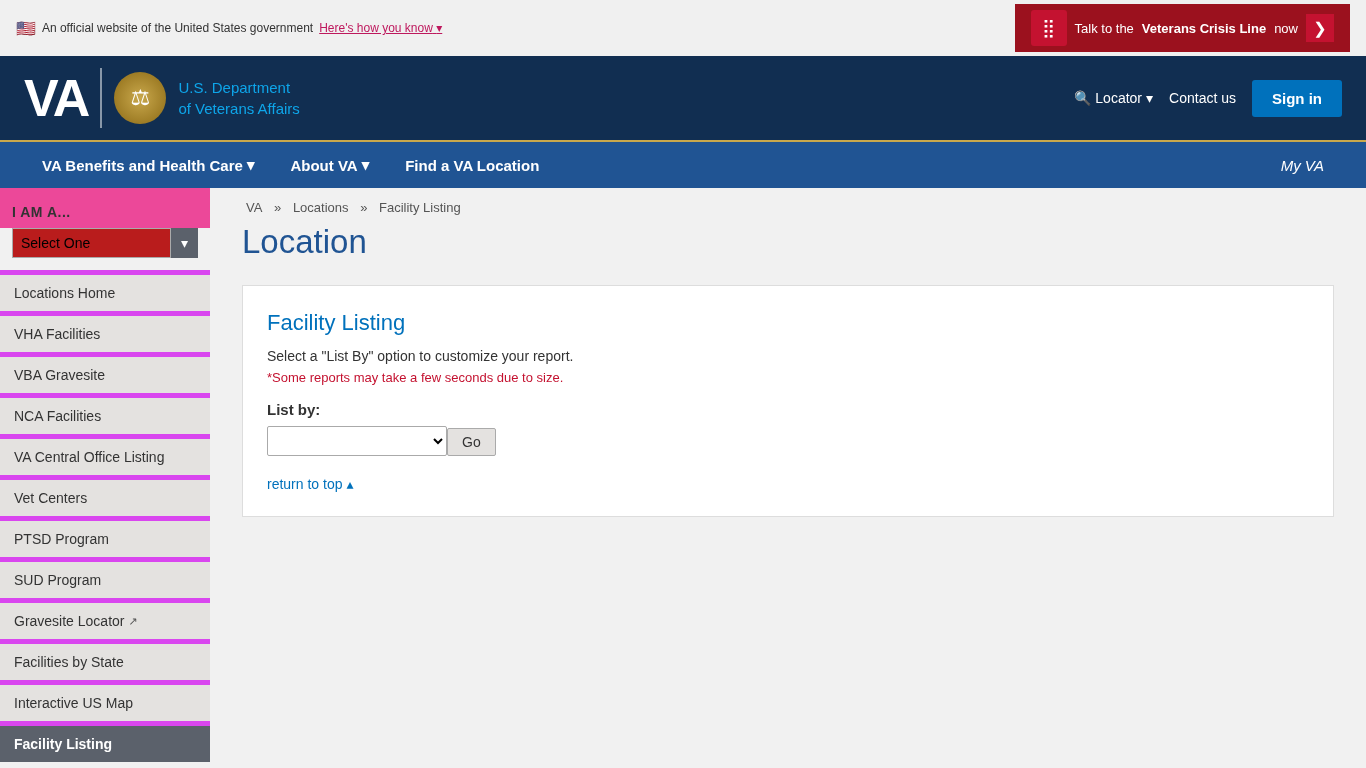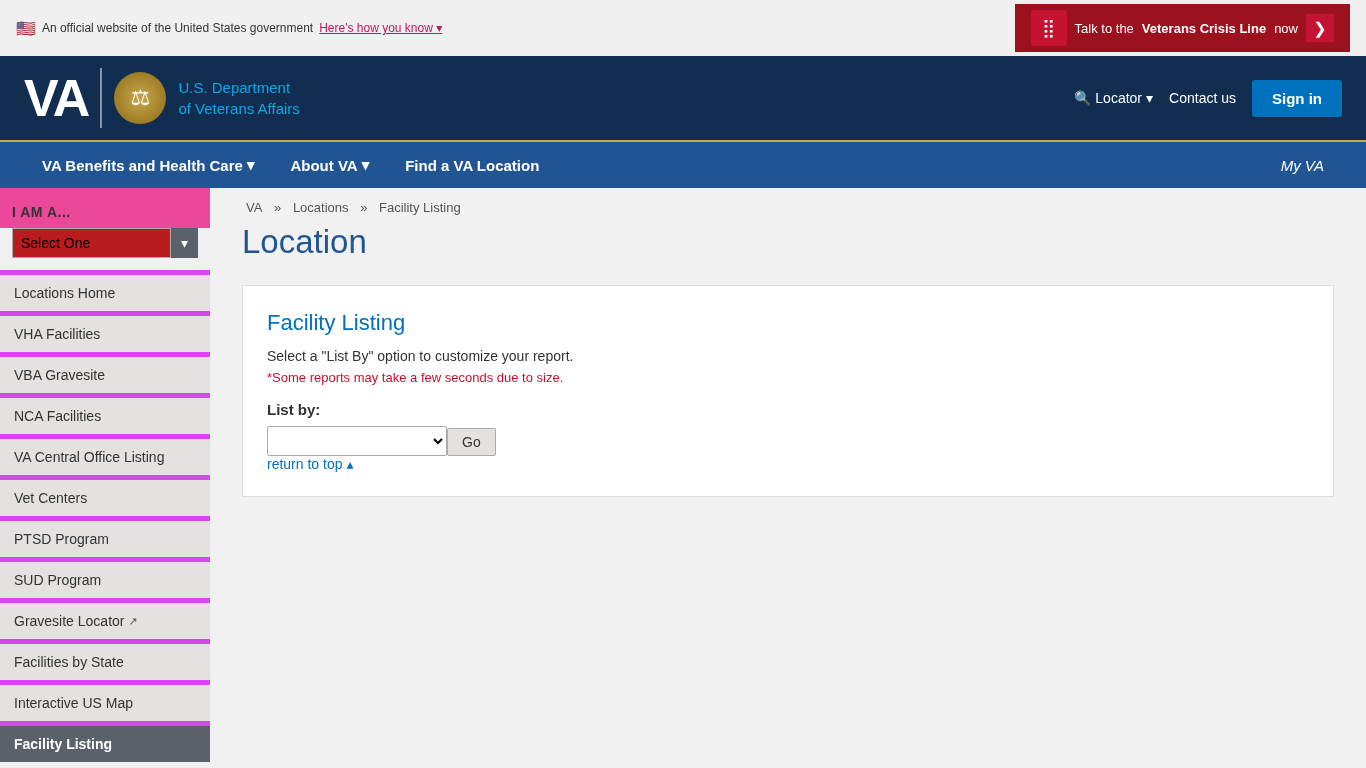--- a/index.html
+++ b/index.html
@@ -241,20 +241,21 @@
     .go-btn {
       background: #e4e2e0;
       border: 1px solid #aaa;
       padding: 5px 14px;
       font-size: 14px;
       cursor: pointer;
       border-radius: 2px;
       color: #333;
     }
     .return-top {
+      margin-top: 20px;
       font-size: 14px;
       color: #0071bc;
       text-decoration: none;
       cursor: pointer;
       display: flex; align-items: center; gap: 4px;
     }
 
     
     .flag { font-size: 16px; }
   </style>

